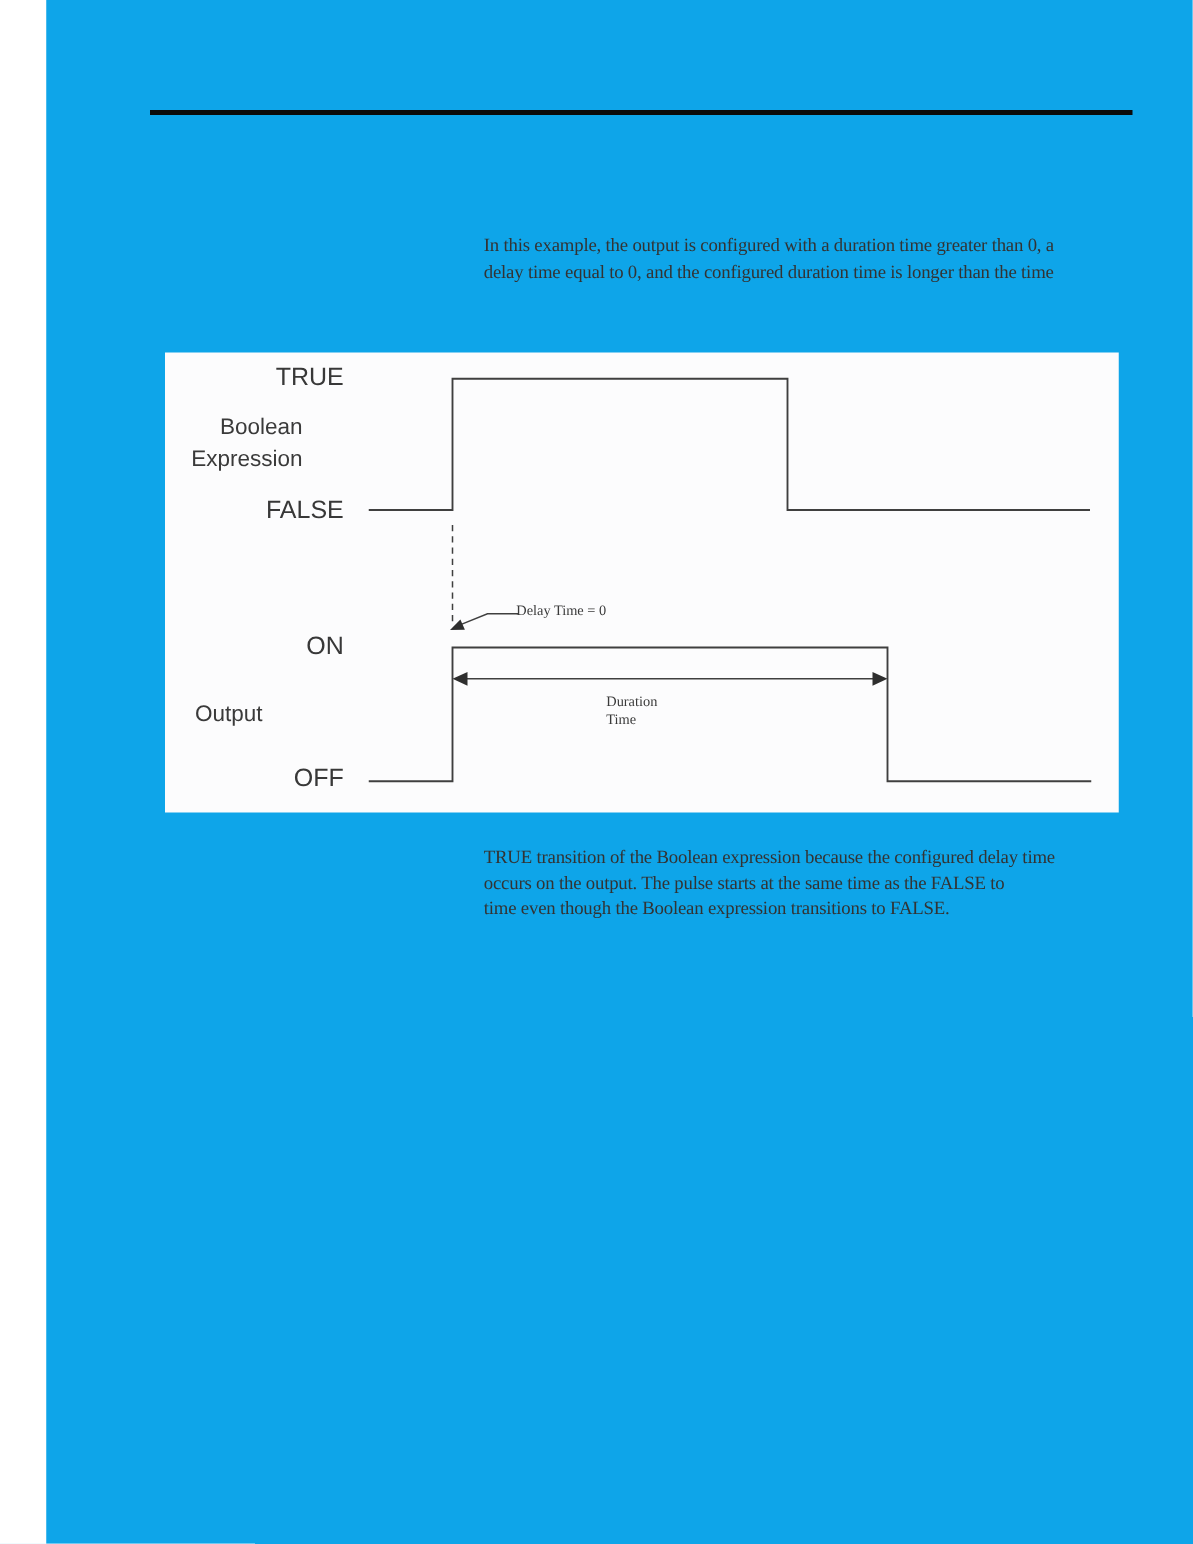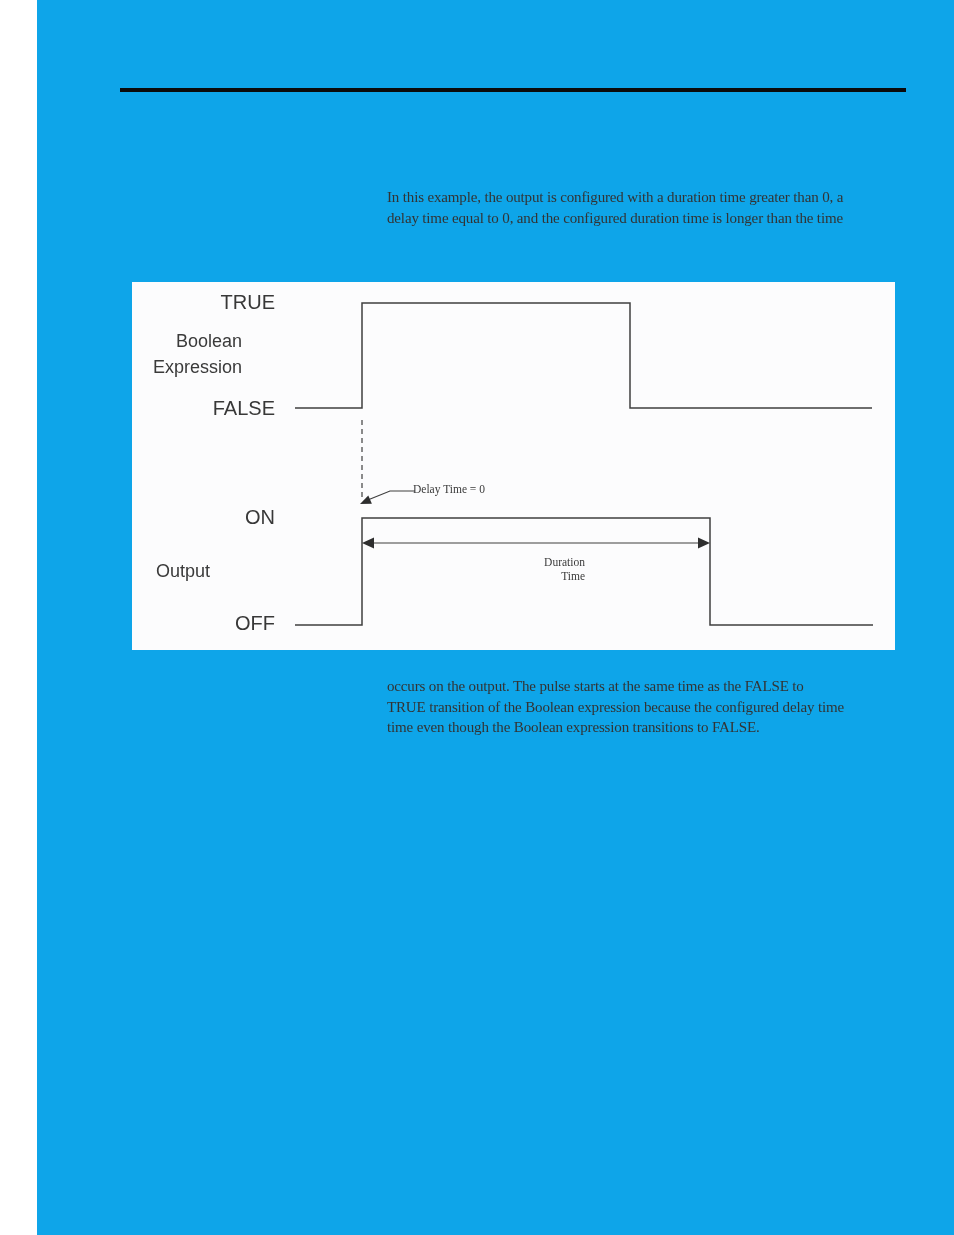--- a/index.html
+++ b/index.html
@@ -55,21 +55,21 @@
   }
   .lbl-true  { top: 12px; }
   .lbl-false { top: 118px; }
   .lbl-on    { top: 227px; }
   .lbl-off   { top: 333px; }
   .signal-name { font-size: 18px; line-height: 26px; color: #3a3a3a; }
   .sig-bool   { left: 0px; top: 46px; width: 110px; text-align: right; }
   .sig-output { left: 24px; top: 276px; width: 110px; }
   .small-note { font-size: 11.5px; line-height: 13px; color: #3a3a3a; font-family: Liberation Serif, serif; }
   .lbl-delay    { left: 281px; top: 201px; white-space: nowrap; }
-  .lbl-duration { left: 353px; top: 273px; width: 100px; text-align: right; line-height: 14px; }
+  .lbl-duration { left: 353px; top: 273px; width: 100px; text-align: left; line-height: 14px; }
 </style>
 </head>
 <body>
 
 <div class="page">
 
   <div class="top-rule"></div>
 
   <div class="para para-intro">
     <div class="line">In this example, the output is configured with a duration time greater than 0, a</div>
@@ -105,18 +105,18 @@
     <div class="fig-label level-label lbl-off">OFF</div>
 
     <div class="fig-label small-note lbl-delay">Delay Time = 0</div>
     <div class="fig-label small-note lbl-duration">
       <div>Duration</div>
       <div>Time</div>
     </div>
   </figure>
 
   <div class="para para-body">
+    <div class="line">TRUE transition of the Boolean expression because the configured delay time</div>
     <div class="line">occurs on the output. The pulse starts at the same time as the FALSE to</div>
-    <div class="line">TRUE transition of the Boolean expression because the configured delay time</div>
     <div class="line">time even though the Boolean expression transitions to FALSE.</div>
   </div>
 
 </div>
 
 </body></html>

